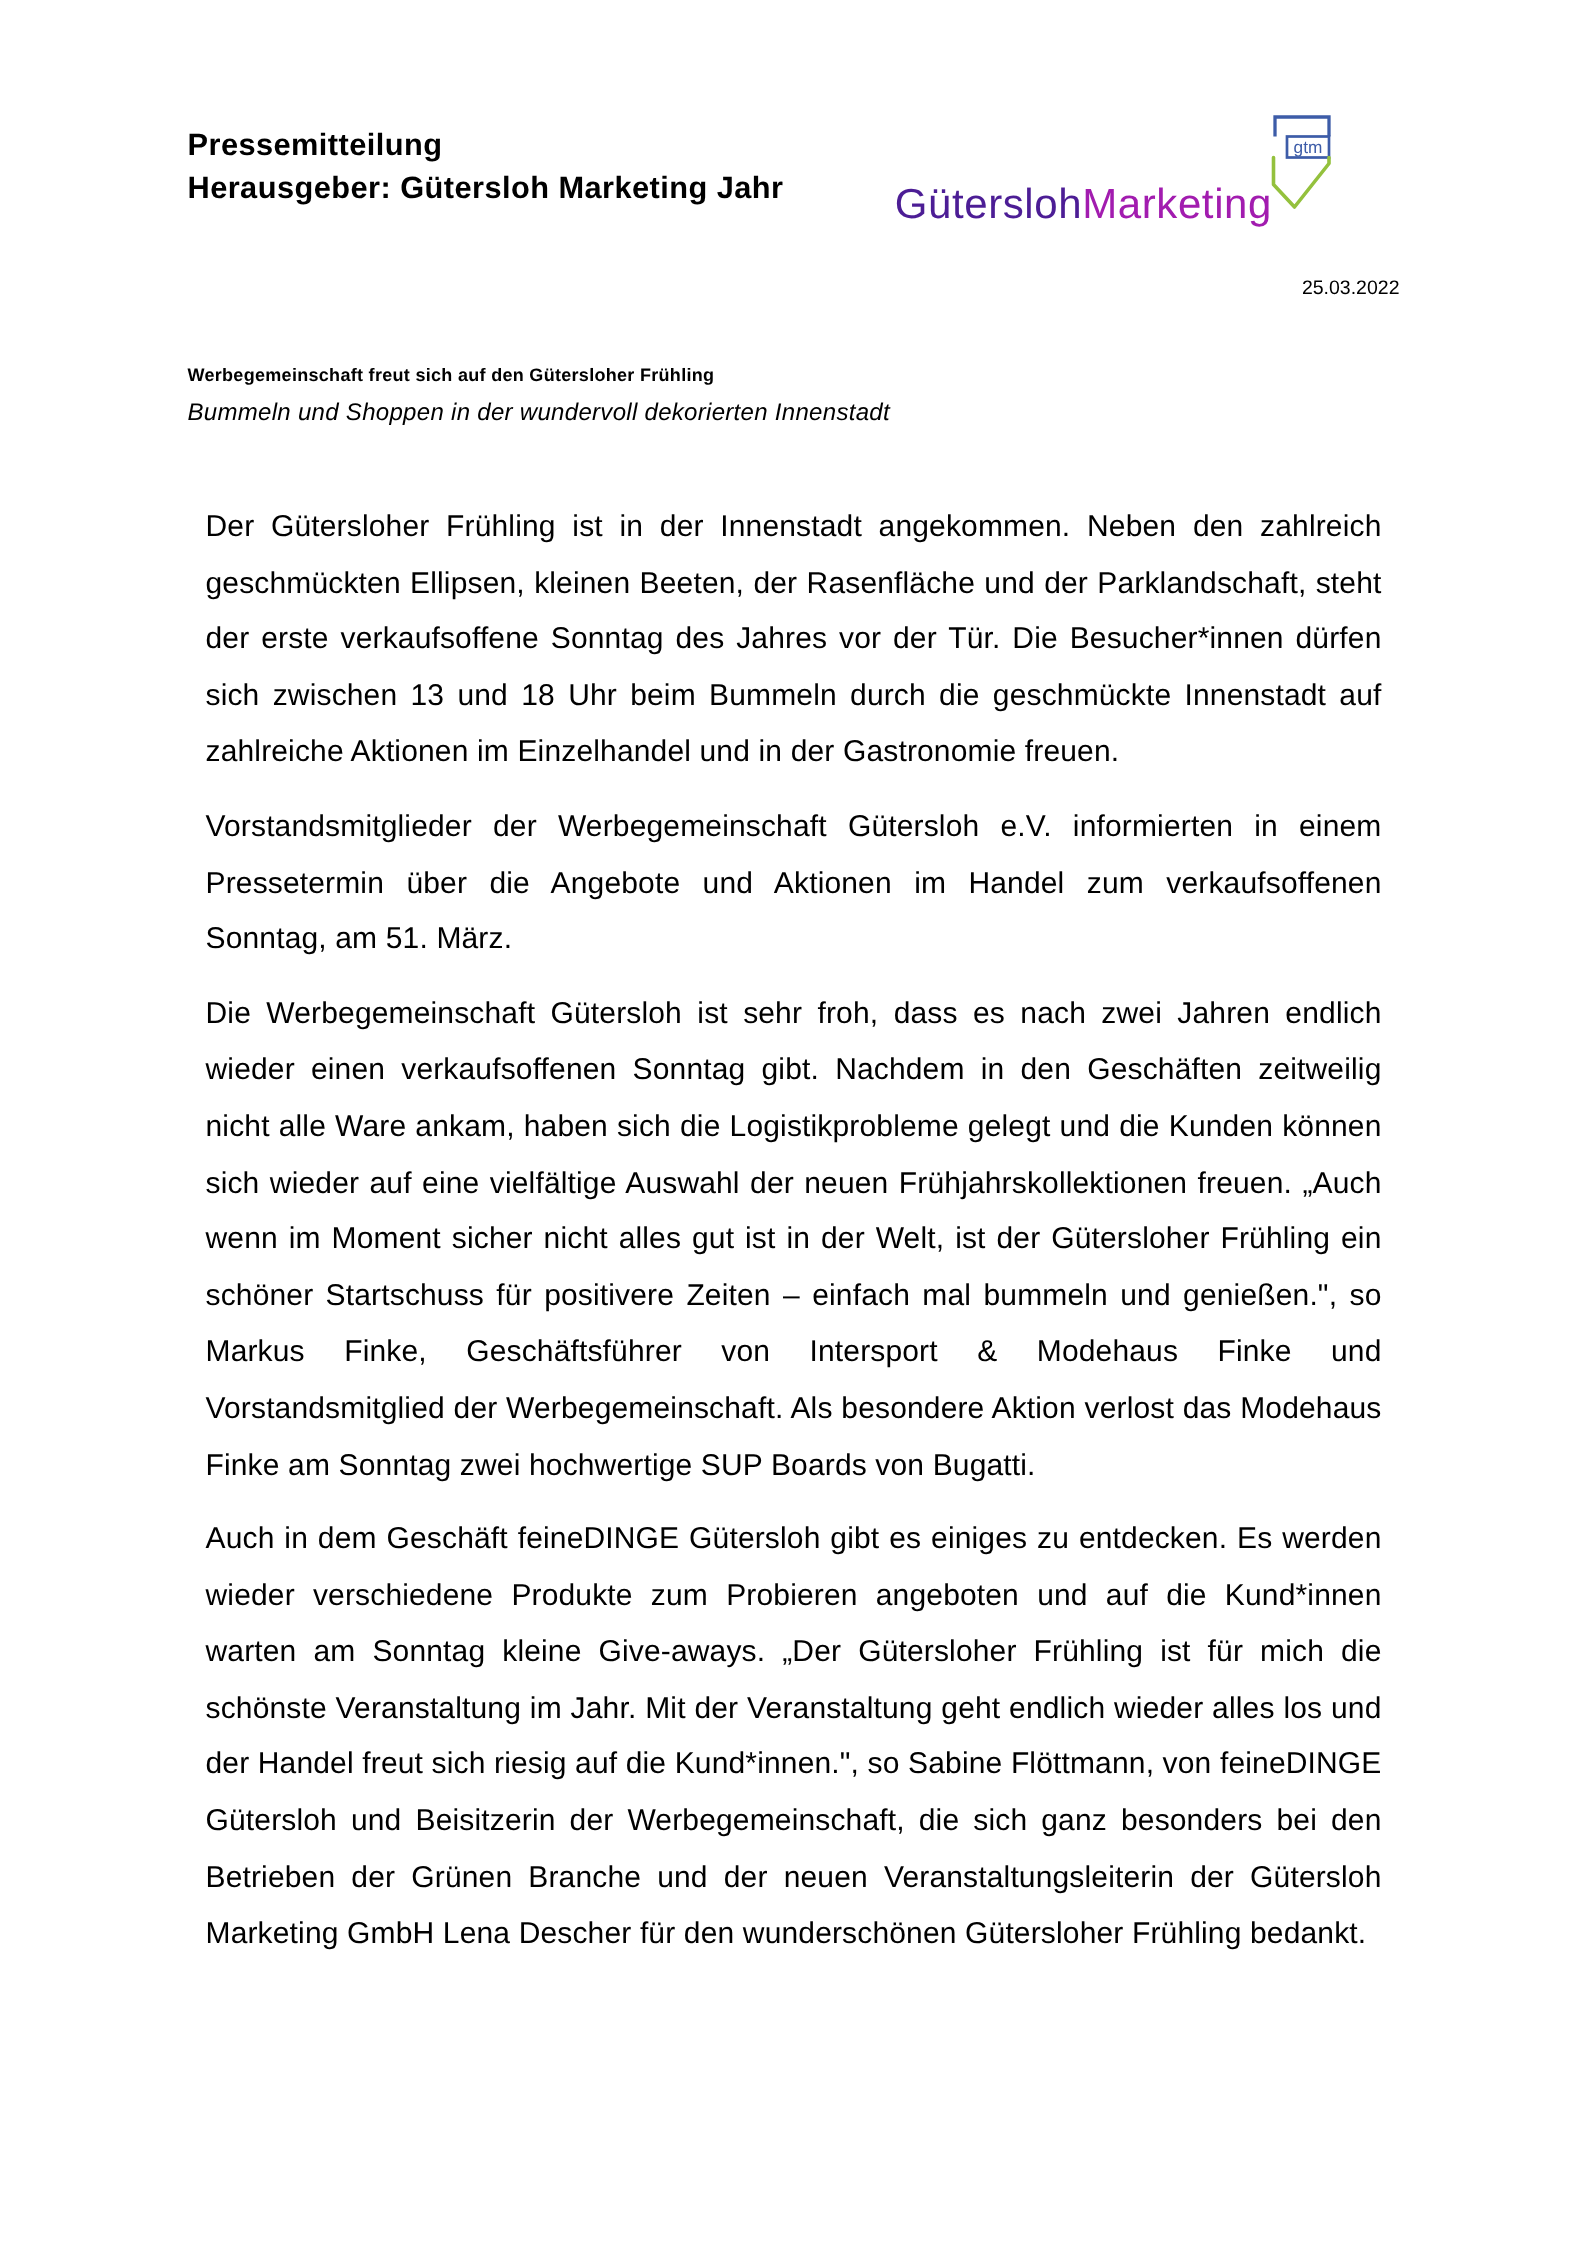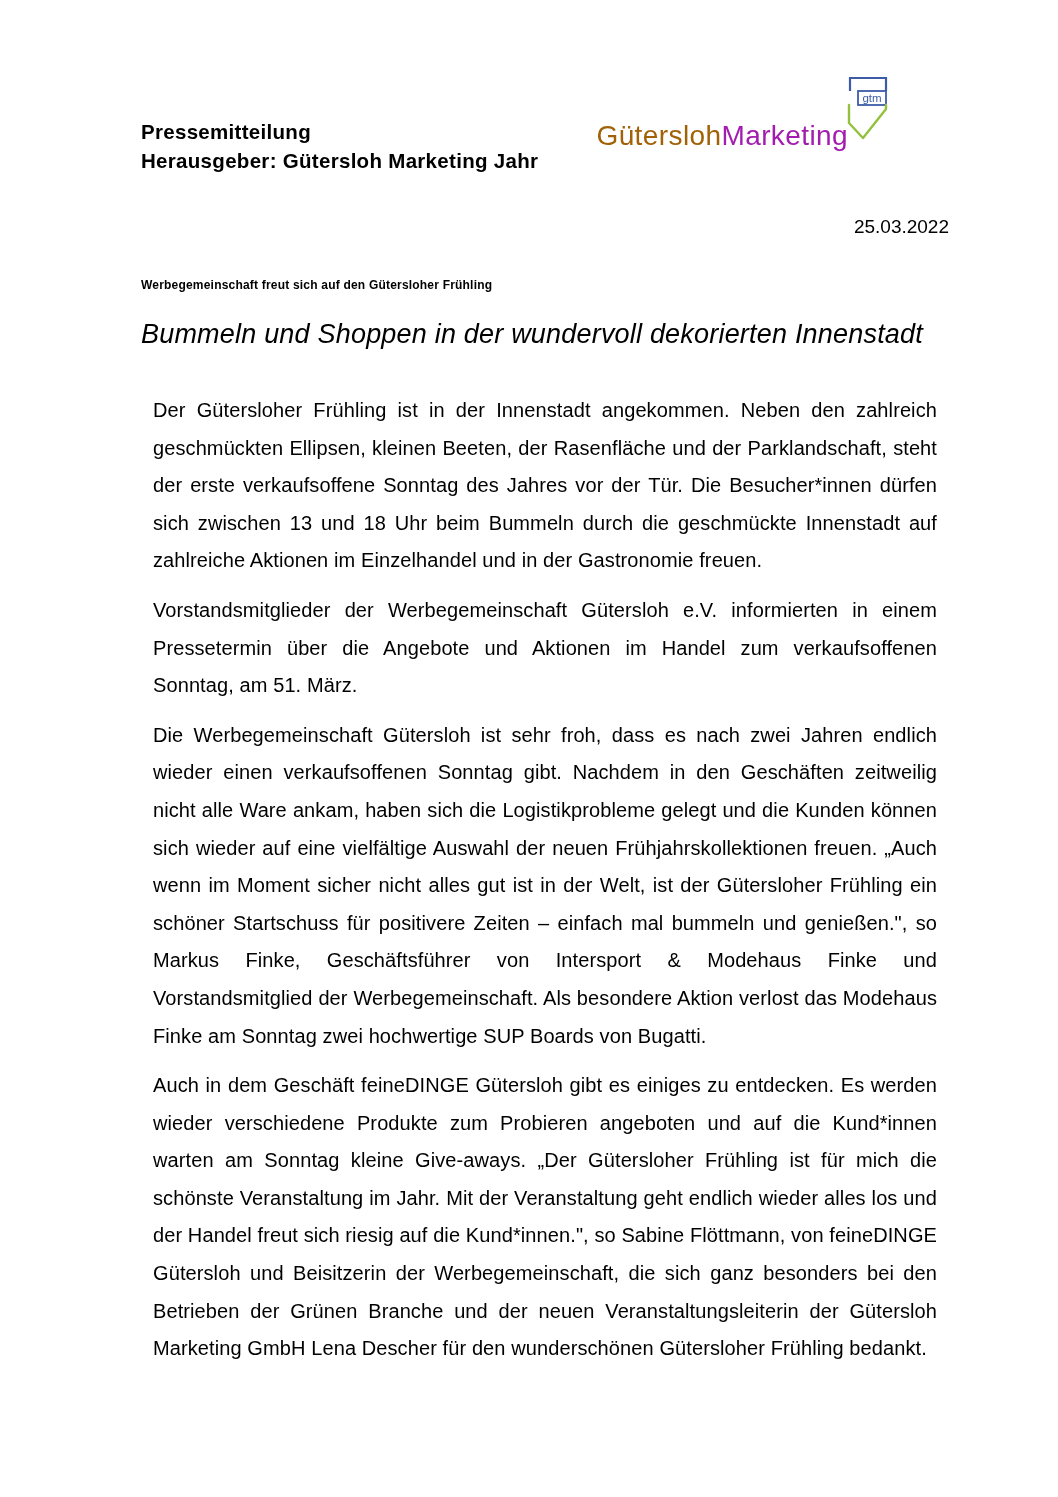--- a/index.html
+++ b/index.html
@@ -23,54 +23,54 @@
   }
   .wordmark {
     position: absolute;
     top: 120px;
     right: 136px;
     font-size: 28px;
     line-height: 32px;
     letter-spacing: 0.4px;
     white-space: nowrap;
   }
-  .wm-green { color: #a16207; }
+  .wm-green { color: #4c1d95; }
   .wm-blue  { color: #a21caf; }
 
   
   .content {
     position: absolute;
-    left: 141px;
+    left: 125px;
     top: 0;
     width: 808px;
-    padding-top: 117px;
+    padding-top: 82px;
   }
   .press-header {
     font-weight: bold;
     font-size: 20.5px;
     line-height: 29px;
     letter-spacing: 0.3px;
   }
   .date-row {
     margin-top: 42px;
     text-align: right;
-    font-size: 19px;
+    font-size: 13px;
     line-height: 20px;
   }
   .article-title {
     margin-top: 37px;
     font-weight: bold;
     font-size: 12px;
     line-height: 23px;
     letter-spacing: 0.2px;
   }
   .article-subtitle {
-    margin-top: 26px;
+    margin-top: 2px;
     font-style: italic;
-    font-size: 27px;
+    font-size: 16px;
     line-height: 23px;
     letter-spacing: 0.2px;
   }
   .bodytext {
     margin-top: 46px;
     font-size: 20px;
     line-height: 37.6px;
     text-align: justify;
     letter-spacing: 0.1px;
   }

